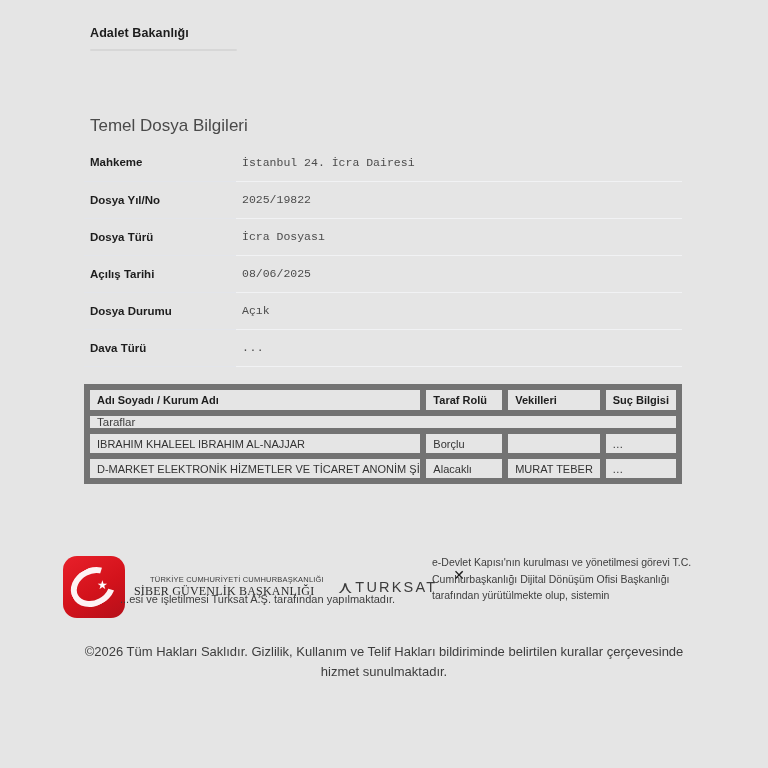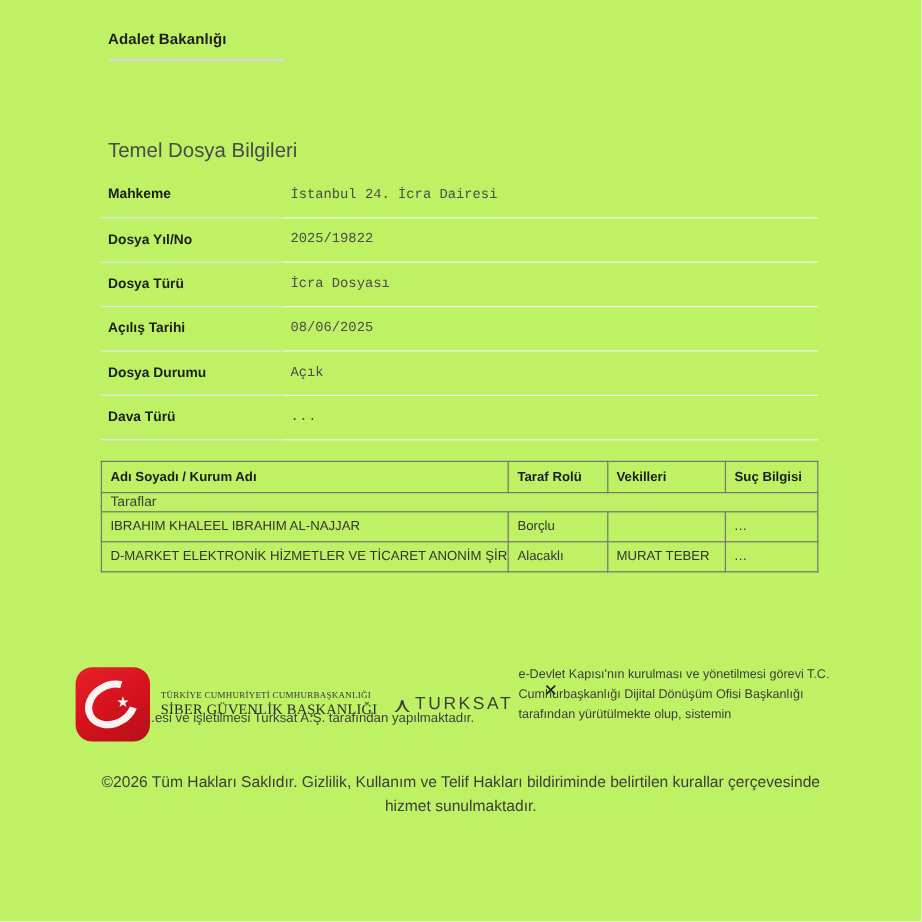--- a/index.html
+++ b/index.html
@@ -8,21 +8,21 @@
     margin: 0; padding: 0;
     width: 768px; height: 768px;
     background: #ffffff;
     font-family: "Liberation Sans", "DejaVu Sans", sans-serif;
     -webkit-font-smoothing: antialiased;
   }
   #page {
     position: relative;
     width: 768px; height: 768px;
     overflow: hidden;
-    background: #bef264;
+    background: #e5e5e5;
   }
 
   
   .header { position: absolute; left: 90px; top: 26px; width: 600px; }
   .ministry {
     font-size: 12.5px;
     font-weight: bold;
     color: #1d1d1d;
     letter-spacing: .1px;
   }
@@ -76,21 +76,21 @@
 
   
   .parties {
     position: absolute;
     left: 84px; top: 384px;
     width: 598px;
     border-collapse: collapse;
     table-layout: fixed;
   }
   .parties td, .parties th {
-    border: 1px solid #737373;
+    border: 6px solid #737373;
     font-size: 11px;
     text-align: left;
     padding: 0 7px;
     height: 25px;
     vertical-align: middle;
     color: #2b2b2b;
     overflow: hidden;
     white-space: nowrap;
   }
   .parties .cap-row td {
@@ -139,24 +139,25 @@
   }
   .edevlet-logo .star {
     position: absolute;
     left: 34px; top: 23px;
     color: #fff;
     font-size: 12px;
     line-height: 1;
   }
   .cyber-block { line-height: 1.05; }
   .cyber-l1 {
-    font-family: Liberation Serif, serif;
+    font-family: Liberation Sans, sans-serif;
     font-size: 7.5px;
     color: #3a3a3a;
     letter-spacing: .2px;
+    margin-left: 16px;
   }
   .cyber-l2 {
     font-family: "Liberation Serif", "DejaVu Serif", serif;
     font-size: 12px;
     color: #2c2c2c;
     letter-spacing: .2px;
     margin-top: 1px;
   }
   .turksat {
     display: flex;

